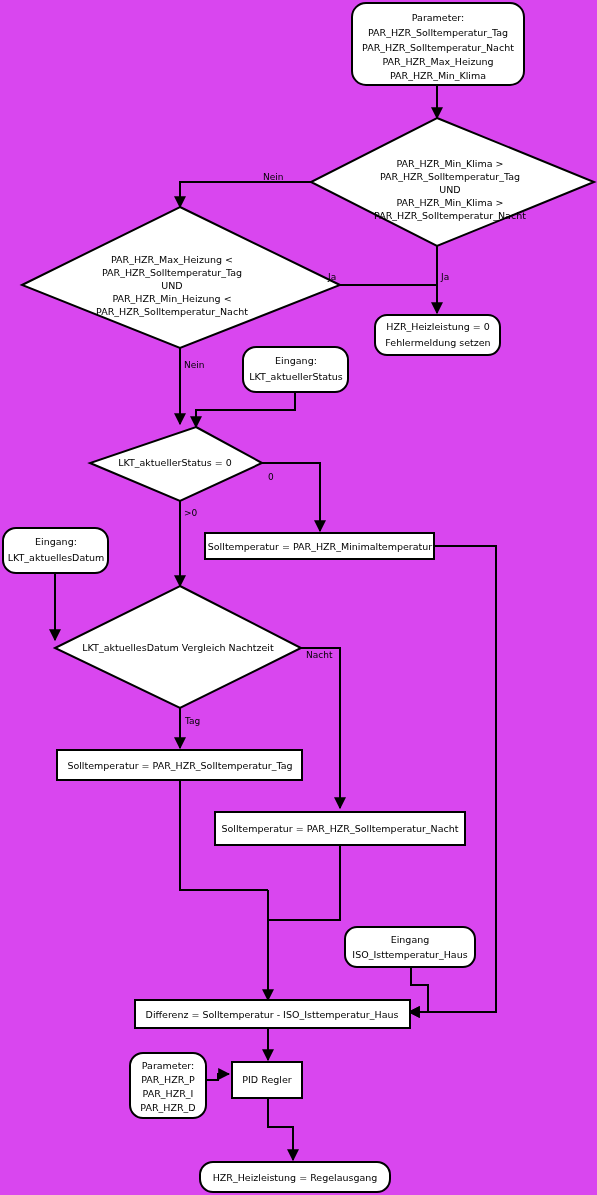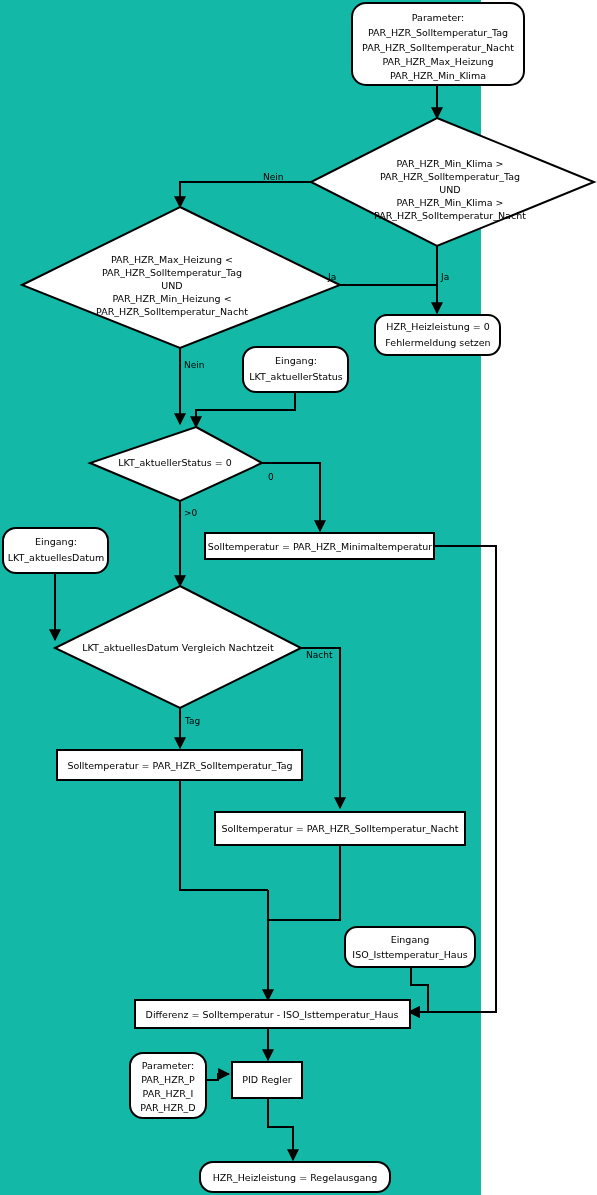--- a/index.html
+++ b/index.html
@@ -2,23 +2,23 @@
 <html><head>
 <meta charset="utf-8">
 <style>
   html, body {
     margin: 0;
     padding: 0;
     background: #ffffff;
   }
   #chart-root {
     position: relative;
-    width: 481px;
+    width: 597px;
     height: 1195px;
-    background: #14b8a6;
+    background: #d946ef;
     font-family: "DejaVu Sans", sans-serif;
   }
   svg#flow {
     position: absolute;
     top: 0;
     left: 0;
     width: 597px;
     height: 1195px;
   }
   .node-shape {

